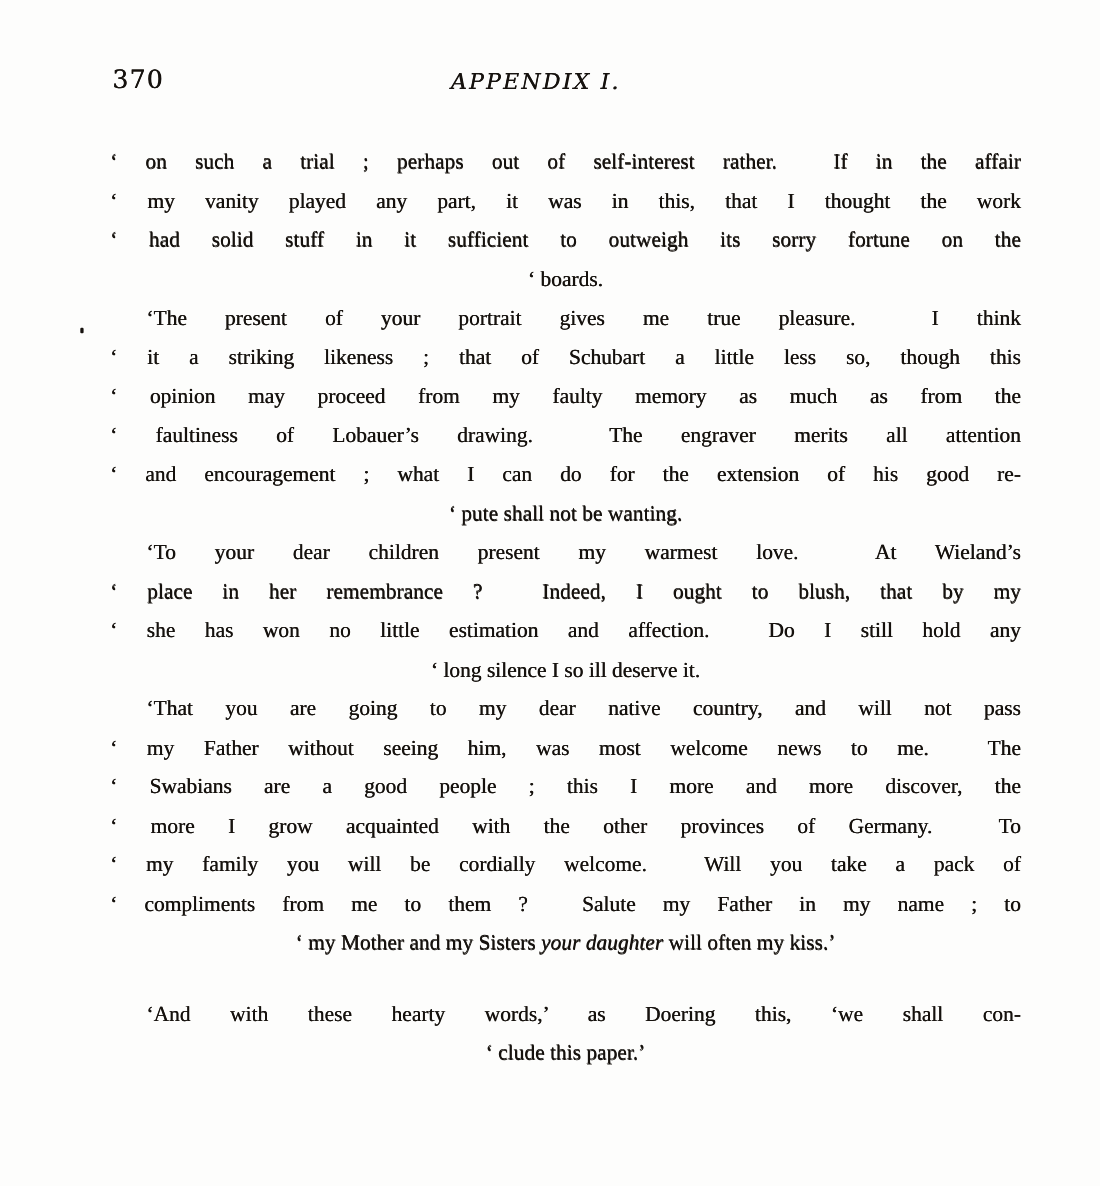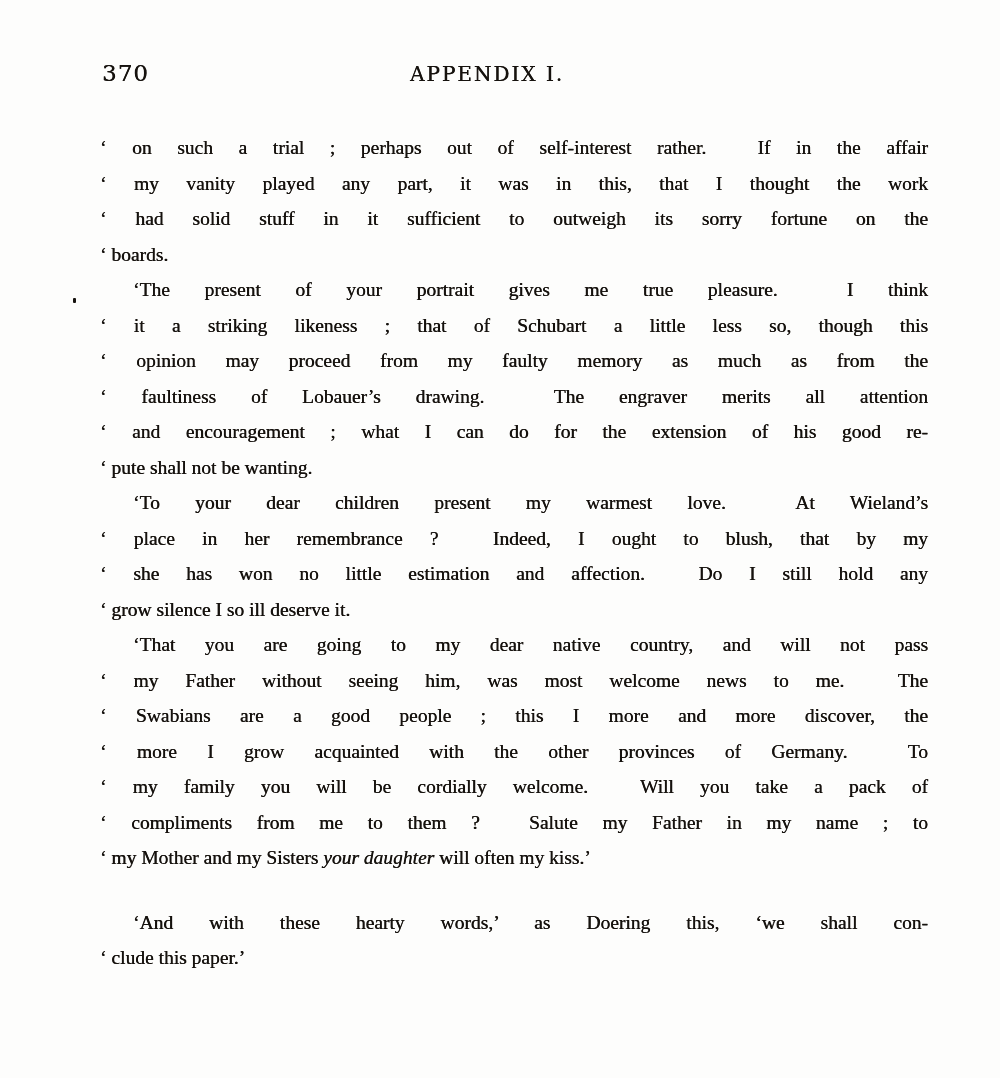--- a/index.html
+++ b/index.html
@@ -28,32 +28,33 @@
     font-size:23px;
     letter-spacing:1px;
     text-shadow:0.35px 0.2px 0 currentColor;
   }
   .running-head{
     position:absolute;left:0;right:54px;top:2px;
     text-align:center;
     font-size:20px;
     letter-spacing:2px;
     text-shadow:0.35px 0.2px 0 currentColor;
+    font-style:italic;
   }
   .page-body{
     position:absolute;
     top:130px;left:100px;width:828px;
     font-size:19.5px;
     line-height:35.5px;
     text-shadow:0.35px 0.2px 0 currentColor;
     font-family:Liberation Serif, serif;
   }
   .paragraph{margin:0;}
   .paragraph.space-before{margin-top:29px;}
-  .line{text-align:left;}
+  .line{text-align:center;}
   .line.justify{
     text-align:justify;
     text-align-last:justify;
   }
   .line.indent{text-indent:33px;}
   em{font-style:italic;}
   .ink-speck{
     position:absolute;
     left:73px;top:298px;
     width:3px;height:5px;
@@ -82,21 +83,21 @@
         <div class="line justify"><span>‘ it a striking likeness ; that of Schubart a little less so, though this</span></div>
         <div class="line justify"><span>‘ opinion may proceed from my faulty memory as much as from the</span></div>
         <div class="line justify"><span>‘ faultiness of Lobauer’s drawing.&nbsp; The engraver merits all attention</span></div>
         <div class="line justify"><span>‘ and encouragement ; what I can do for the extension of his good re-</span></div>
         <div class="line"><span>‘ pute shall not be wanting.</span></div>
       </div>
       <div class="paragraph">
         <div class="line justify indent"><span>‘To your dear children present my warmest love.&nbsp; At Wieland’s</span></div>
         <div class="line justify"><span>‘ place in her remembrance ?&nbsp; Indeed, I ought to blush, that by my</span></div>
         <div class="line justify"><span>‘ she has won no little estimation and affection.&nbsp; Do I still hold any</span></div>
-        <div class="line"><span>‘ grow silence I so ill deserve it.</span></div>
+        <div class="line"><span>‘ long silence I so ill deserve it.</span></div>
       </div>
       <div class="paragraph">
         <div class="line justify indent"><span>‘That you are going to my dear native country, and will not pass</span></div>
         <div class="line justify"><span>‘ my Father without seeing him, was most welcome news to me.&nbsp; The</span></div>
         <div class="line justify"><span>‘ Swabians are a good people ; this I more and more discover, the</span></div>
         <div class="line justify"><span>‘ more I grow acquainted with the other provinces of Germany.&nbsp; To</span></div>
         <div class="line justify"><span>‘ my family you will be cordially welcome.&nbsp; Will you take a pack of</span></div>
         <div class="line justify"><span>‘ compliments from me to them ?&nbsp; Salute my Father in my name ; to</span></div>
         <div class="line"><span>‘ my Mother and my Sisters </span><em>your daughter</em><span> will often my kiss.’</span></div>
       </div>

